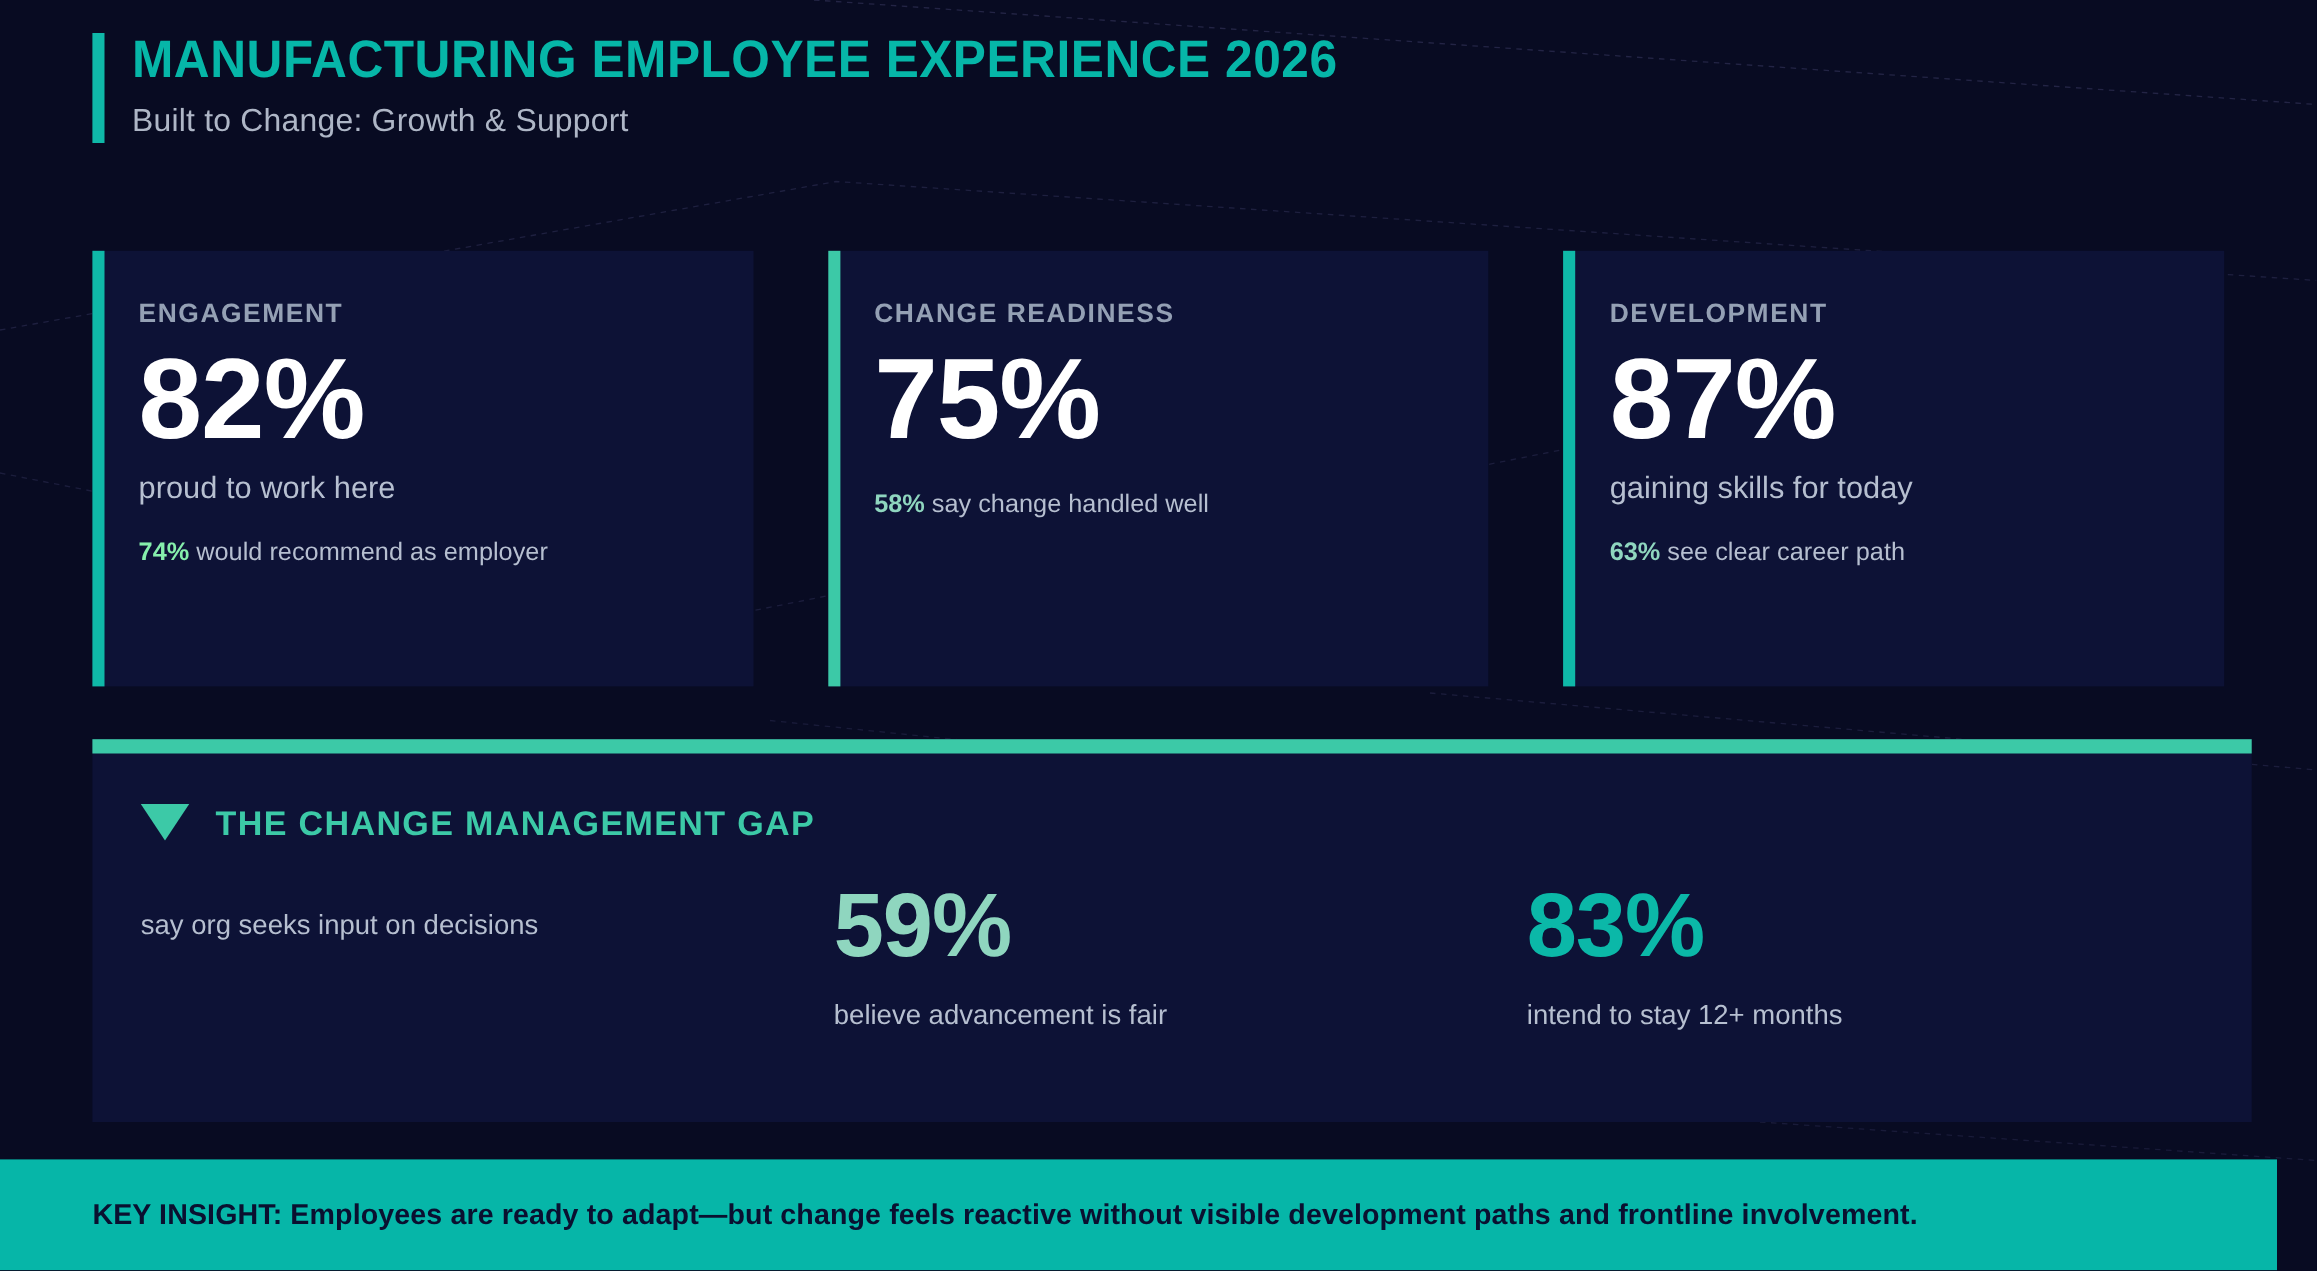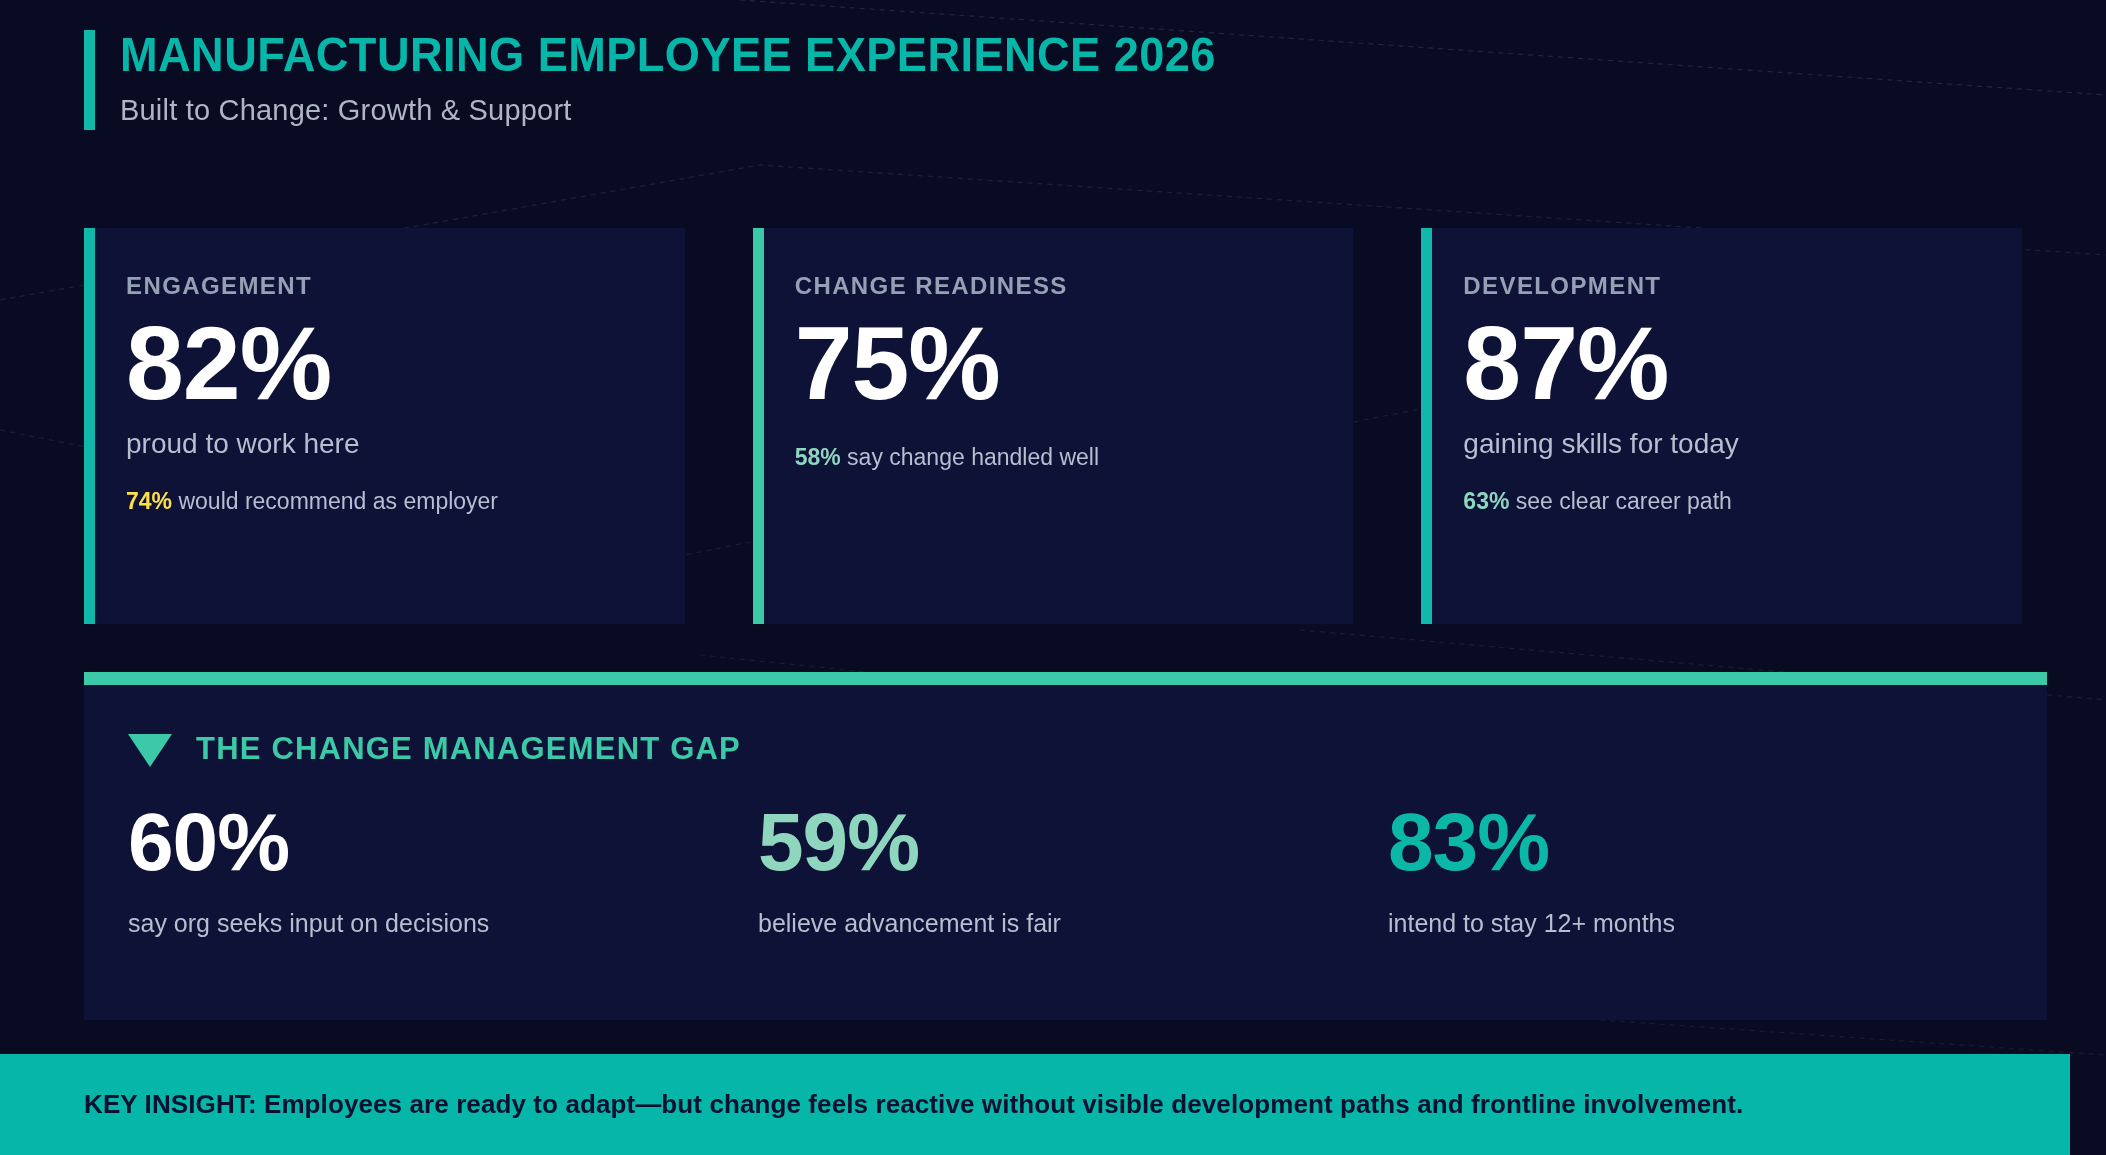--- a/index.html
+++ b/index.html
@@ -71,21 +71,21 @@
   .card .sub b { font-weight:700; }
 
   
   .gap-panel {
     position:absolute; left:84px; top:672px;
     width:1963px; height:348px;
     background:#0d1236;
     border-top:13px solid #3cc9a7;
   }
   .gap-head {
-    display:flex; align-items:flex-end; gap:24px;
+    display:flex; align-items:flex-start; gap:24px;
     padding:46px 0 0 44px;
   }
   .tri {
     width:0; height:0;
     border-left:22px solid transparent;
     border-right:22px solid transparent;
     border-top:33px solid #3cc9a7;
   }
   .gap-title {
     font-size:31px; font-weight:700; letter-spacing:1.2px;
@@ -135,21 +135,21 @@
     <div class="subtitle">Built to Change: Growth &amp; Support</div>
   </div>
 
   <div class="cards">
 
     <div class="card">
       <div class="bar" style="background: rgb(15, 184, 168);"></div>
       <div class="label">ENGAGEMENT</div>
       <div class="value">82%</div>
       <div class="caption">proud to work here</div>
-      <div class="sub"><b style="color: #fde047;">74%</b><span> would recommend as employer</span></div>
+      <div class="sub"><b style="color: #86efac;">74%</b><span> would recommend as employer</span></div>
     </div>
 
     <div class="card">
       <div class="bar" style="background: rgb(60, 201, 167);"></div>
       <div class="label">CHANGE READINESS</div>
       <div class="value">75%</div>
       <div class="sub"><b style="color: rgb(143, 214, 191);">58%</b><span> say change handled well</span></div>
     </div>
 
     <div class="card">
@@ -162,21 +162,20 @@
 
   </div>
 
   <div class="gap-panel">
     <div class="gap-head">
       <div class="tri"></div>
       <div class="gap-title">THE CHANGE MANAGEMENT GAP</div>
     </div>
     <div class="gap-stats">
       <div class="gap-stat">
-        <div class="v" style="color: rgb(255, 255, 255);">60%</div>
         <div class="c">say org seeks input on decisions</div>
       </div>
       <div class="gap-stat">
         <div class="v" style="color: rgb(143, 214, 191);">59%</div>
         <div class="c">believe advancement is fair</div>
       </div>
       <div class="gap-stat">
         <div class="v" style="color: rgb(11, 184, 168);">83%</div>
         <div class="c">intend to stay 12+ months</div>
       </div>

